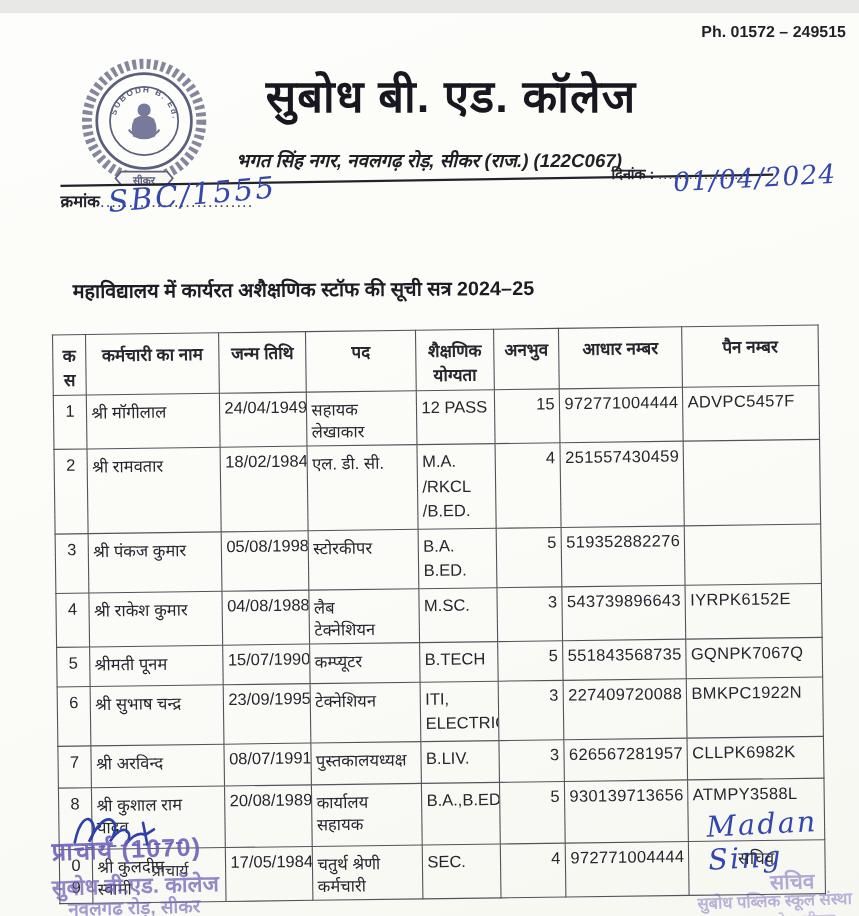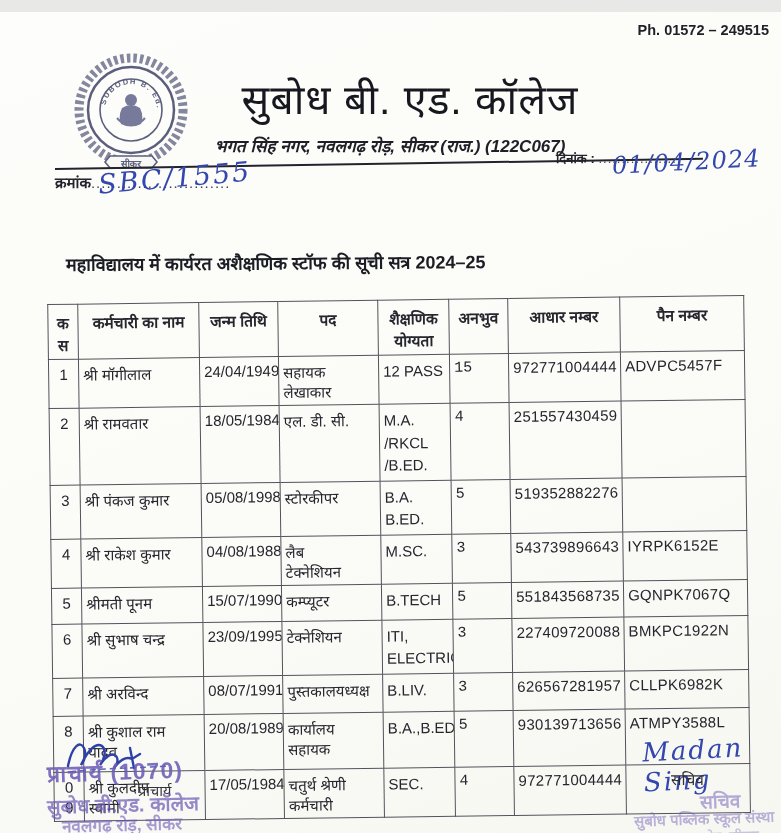--- a/index.html
+++ b/index.html
@@ -20,22 +20,22 @@
     position:absolute;top:8px;right:12px;
     font-weight:bold;font-size:14.5px;line-height:1.45;
     text-align:left;color:#1f1f28;
   }
   .invocation{
     position:absolute;top:20px;left:0;width:100%;
     text-align:center;font-size:14px;font-weight:bold;color:#2a2a33;
   }
   .logo-wrap{position:absolute;top:36px;left:70px;width:122px;height:142px;}
   .college-name{
-    position:absolute;top:58px;left:110px;width:600px;
-    text-align:center;font-size:41px;font-weight:normal;color:#17171f;
+    position:absolute;top:46px;left:110px;width:600px;
+    text-align:center;font-size:41px;font-weight:bold;color:#17171f;
     letter-spacing:1px;
   }
   .address-line{
     position:absolute;top:122px;left:60px;width:660px;
     text-align:center;font-size:17px;font-weight:bold;color:#1f1f28;font-style:italic;
   }
   .head-rule{
     position:absolute;top:156px;left:55px;width:648px;
     border-top:2.2px solid #23232c;
     transform:rotate(-0.9deg);transform-origin:left center;
@@ -98,21 +98,21 @@
   tbody tr:nth-child(5){height:36px;}
   tbody tr:nth-child(6){height:40px;}
   tbody tr:nth-child(7){height:38px;}
   tbody tr:nth-child(8){height:56px;}
   tbody tr:nth-child(9){height:44px;}
   td.col1{text-align:center;line-height:1.35;}
   td.col2{padding-left:9px;}
   td.col3{padding-left:6px;font-size:14.5px;}
   td.col4{padding-left:9px;}
   td.col5{padding-left:6px;font-size:13px;line-height:1.5;}
-  td.col6{padding-right:15px;font-size:14.5px;font-family:Liberation Mono, monospace;}
+  td.col6{text-align:right;padding-right:15px;font-size:14.5px;}
   td.col7{text-align:center;font-size:14.5px;letter-spacing:.3px;}
   td.col8{padding-left:8px;font-size:14px;letter-spacing:.3px;}
   
   .sig-left-svg{position:absolute;top:720px;left:60px;}
   .stamp{color:#6e5cb8;font-weight:bold;}
   .p-stamp-1{
     position:absolute;top:743px;left:47px;
     font-size:23px;letter-spacing:1px;opacity:.88;
     transform:rotate(-2deg);
   }
@@ -235,21 +235,21 @@
             <td class="col4">सहायक
 लेखाकार</td>
             <td class="col5">12 PASS</td>
             <td class="col6">15</td>
             <td class="col7">972771004444</td>
             <td class="col8">ADVPC5457F</td>
           </tr>
           <tr>
             <td class="col1">2</td>
             <td class="col2">श्री रामवतार</td>
-            <td class="col3">18/05/1984</td>
+            <td class="col3">18/02/1984</td>
             <td class="col4">एल. डी. सी.</td>
             <td class="col5">M.A. /RKCL
 /B.ED.</td>
             <td class="col6">4</td>
             <td class="col7">251557430459</td>
             <td class="col8"></td>
           </tr>
           <tr>
             <td class="col1">3</td>
             <td class="col2">श्री पंकज कुमार</td>

